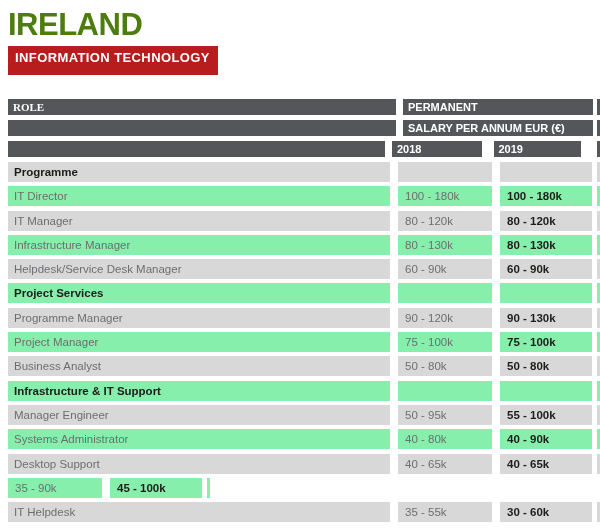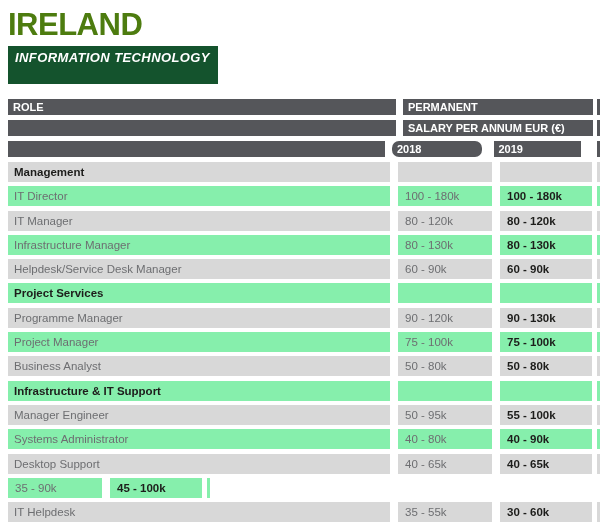--- a/index.html
+++ b/index.html
@@ -11,39 +11,38 @@
   .page{position:relative;width:600px;height:530px;overflow:hidden;background:#fff;}
 
   
   .masthead{position:absolute;left:8px;top:8px;}
   .country-title{
     font-size:31px;font-weight:bold;color:#4d7c0f;
     letter-spacing:-0.5px;line-height:34px;
   }
   .sector-banner{
     display:inline-block;margin-top:4px;
-    background:#14532d;color:#ffffff;
+    background:#b91c1c;color:#ffffff;
     font-size:13px;font-weight:bold;letter-spacing:0.4px;
-    padding:4px 8px 19px 7px;
-    font-style:italic;
+    padding:4px 8px 10px 7px;
   }
 
   
   .salary-table{position:absolute;left:0;top:99px;width:600px;}
   .hrow,.trow{display:flex;padding-left:8px;}
   .hrow{height:16px;margin-bottom:5px;}
   .hbar{
     background:#55565a;color:#ffffff;
     font-size:11px;font-weight:bold;line-height:16px;
     padding-left:5px;box-sizing:border-box;white-space:nowrap;overflow:hidden;
   }
   .hbar.empty{padding-left:0;}
-  .w-role{width:388px;margin-right:7px;}
+  .w-role{width:388px;margin-right:7px;font-family:Liberation Serif, serif;}
   .w-group{width:190px;margin-right:4px;}
-  .w-y18h{width:92px;margin-right:12px;border-radius:7px;}
+  .w-y18h{width:92px;margin-right:12px;}
   .w-y19h{width:90px;margin-right:16px;}
   .w-sliver{width:3px;margin-right:0;}
 
   .tbody{margin-top:4px;}
   .trow{height:20px;margin-bottom:4.3px;}
   .cell{
     box-sizing:border-box;font-size:11.5px;line-height:20px;
     white-space:nowrap;overflow:hidden;
   }
   .cell.role{width:382px;margin-right:8px;padding-left:6px;color:#6d6e71;}
@@ -81,21 +80,21 @@
     <div class="hrow">
       <div class="hbar w-role empty"></div>
       <div class="hbar w-y18h">2018</div>
       <div class="hbar w-y19h">2019</div>
       <div class="hbar w-sliver empty"></div>
     </div>
 
     <div class="tbody">
 
       <div class="trow shade-a section">
-        <div class="cell role">Management</div>
+        <div class="cell role">Programme</div>
         <div class="cell y18"></div>
         <div class="cell y19"></div>
         <div class="cell sliver"></div>
       </div>
       <div class="trow shade-b">
         <div class="cell role">IT Director</div>
         <div class="cell y18">100 - 180k</div>
         <div class="cell y19">100 - 180k</div>
         <div class="cell sliver"></div>
       </div>

